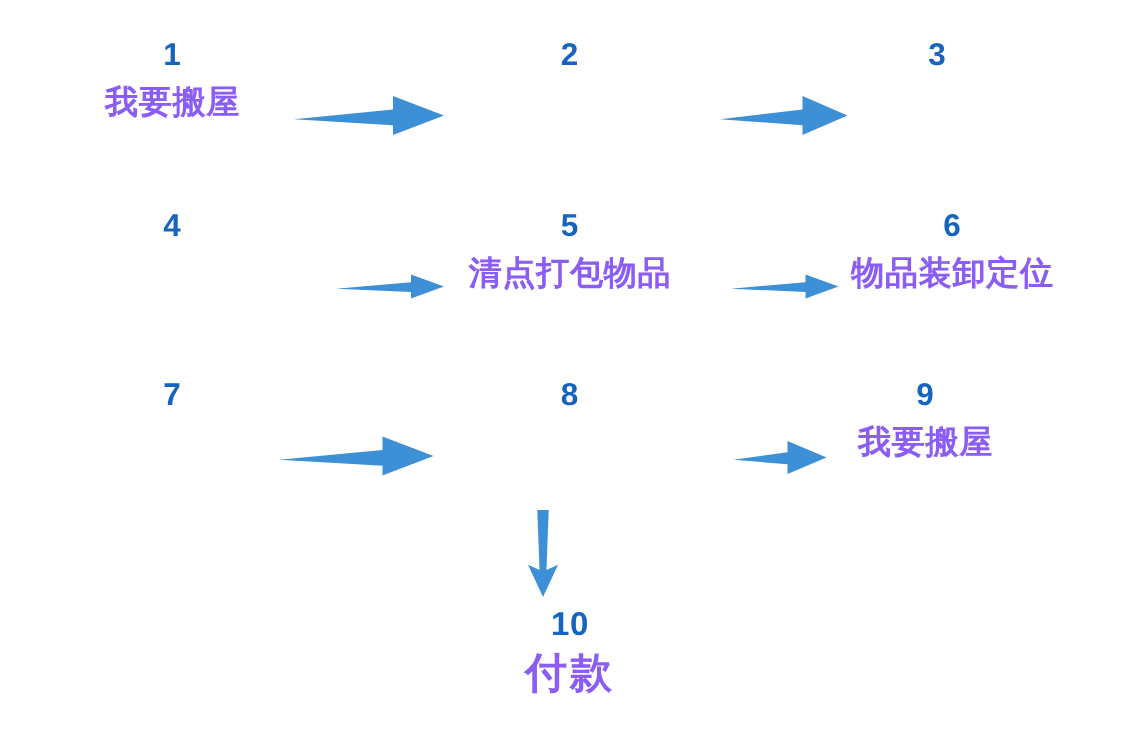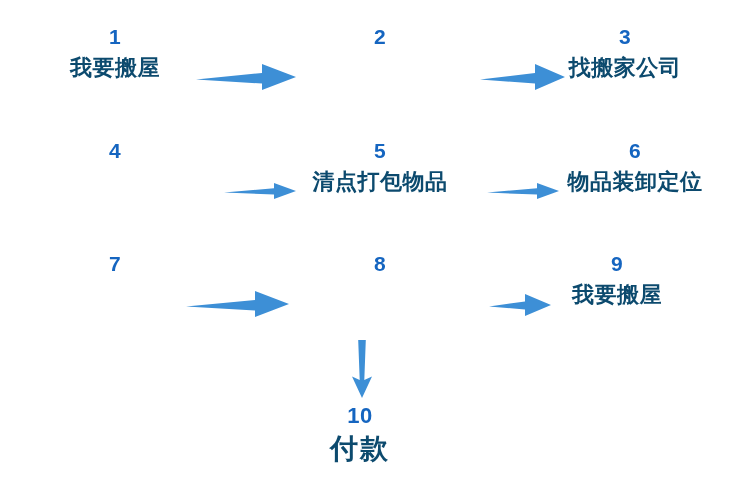--- a/index.html
+++ b/index.html
@@ -35,21 +35,21 @@
     line-height: 1;
     letter-spacing: 0.5px;
     color: #1565c0;
   }
   .step-label {
     margin-top: 10px;
     font-size: 22px;
     font-weight: bold;
     line-height: 1;
     letter-spacing: 0.5px;
-    color: #0c4a6e;
+    color: #8b5cf6;
   }
   .step.big .step-num {
     font-size: 22px;
   }
   .step.big .step-label {
     font-size: 28px;
     margin-top: 8px;
     letter-spacing: 2px;
   }
 
@@ -84,21 +84,20 @@
   </div>
 
   <div class="arrow" style="left:480px; top:62px;">
     <svg width="85" height="30" viewBox="0 0 85 30" aria-hidden="true">
       <path d="M0,17.5 L55,11 L55,2 L85,15 L55,28 L55,21.5 Z" fill="#3d8fd6"></path>
     </svg>
   </div>
 
   <div class="step" style="left:625px; top:26px;">
     <div class="step-num">3</div>
-    <div class="step-label">找搬家公司</div>
   </div>
 
   <div class="step" style="left:115px; top:140px;">
     <div class="step-num">4</div>
   </div>
 
   <div class="arrow" style="left:224px; top:180px;">
     <svg width="72" height="22" viewBox="0 0 72 22" aria-hidden="true">
       <path d="M0,12.5 L50,8.2 L50,3 L72,11 L50,19 L50,14.6 Z" fill="#3d8fd6"></path>
     </svg>
@@ -144,18 +143,18 @@
     <div class="step-num">9</div>
     <div class="step-label">我要搬屋</div>
   </div>
 
   <div class="arrow" style="left:344px; top:340px;">
     <svg width="36" height="58" viewBox="0 0 36 58" aria-hidden="true">
       <path d="M14.2,0 L21.8,0 L20.3,40 L28,36.5 L18,58 L8,36.5 L15.7,40 Z" fill="#3d8fd6"></path>
     </svg>
   </div>
 
-  <div class="step big" style="left:360px; top:405px;">
+  <div class="step big" style="left:380px; top:405px;">
     <div class="step-num">10</div>
     <div class="step-label">付款</div>
   </div>
 
 </div>
 
 </body></html>

